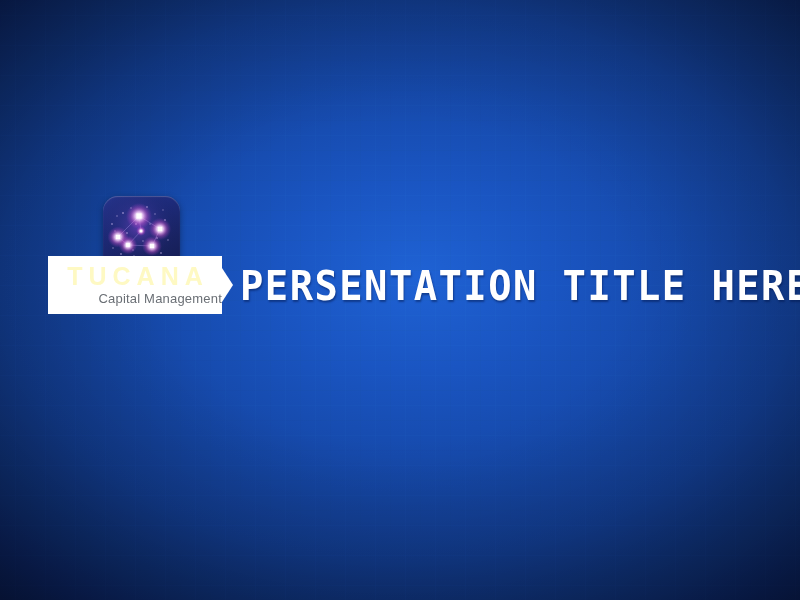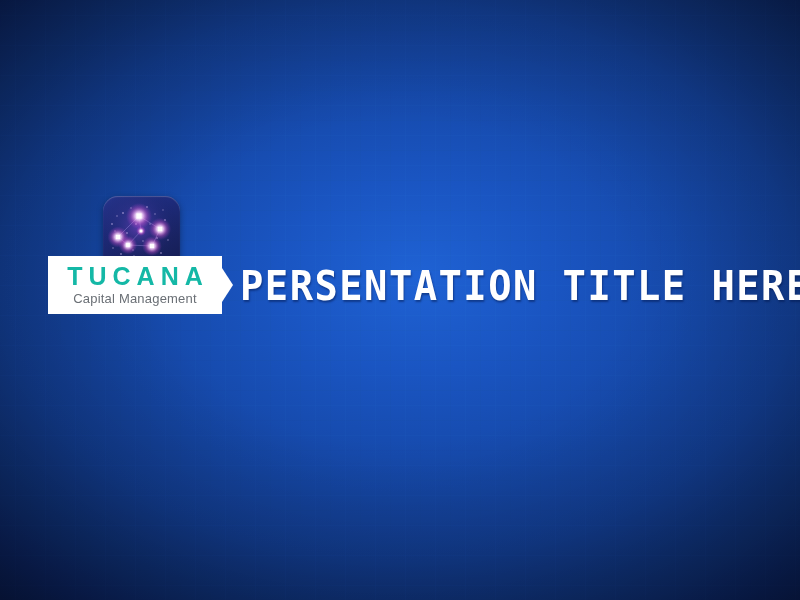--- a/index.html
+++ b/index.html
@@ -97,31 +97,31 @@
   }
   .wordmark {
     position: absolute;
     left: 48px;
     top: 262px;
     width: 174px;
     text-align: center;
     font-size: 25px;
     font-weight: 700;
     letter-spacing: 6px;
-    color: #14b8a6;
+    color: #fef9c3;
     line-height: 28px;
     text-indent: 6px;
     font-family: "Liberation Sans", sans-serif;
   }
   .tagline {
     position: absolute;
     left: 48px;
     top: 291px;
     width: 174px;
-    text-align: center;
+    text-align: right;
     font-size: 13px;
     font-weight: 400;
     letter-spacing: 0.2px;
     color: #6a6f75;
     line-height: 16px;
     font-family: "Liberation Sans", sans-serif;
   }
 
   
   .slide-title {

